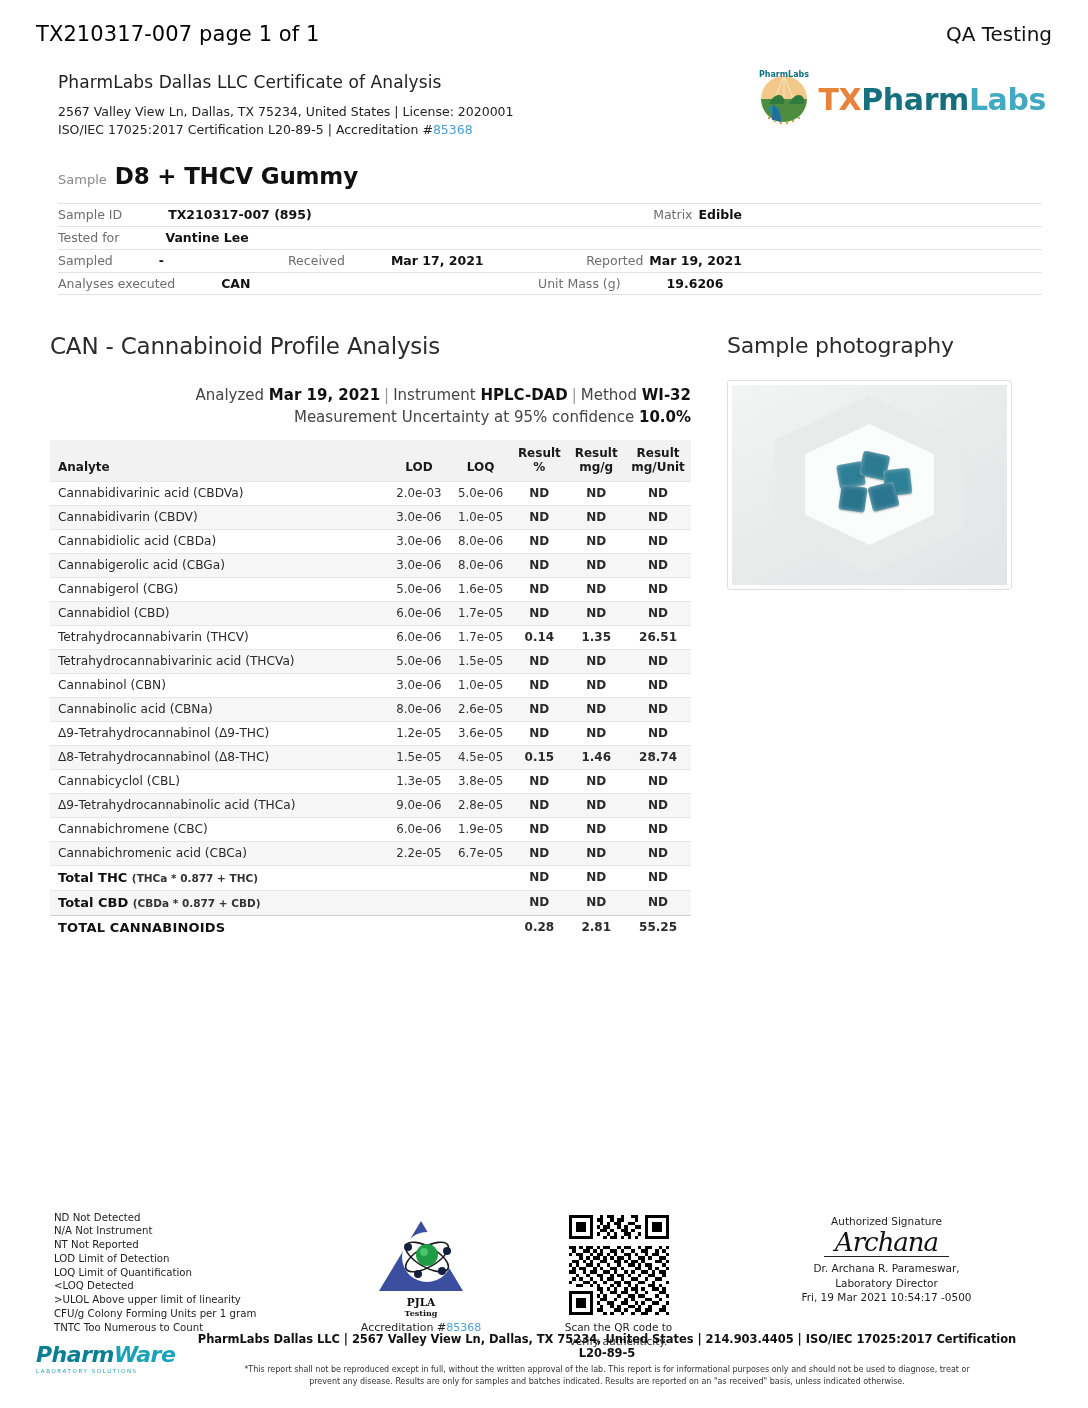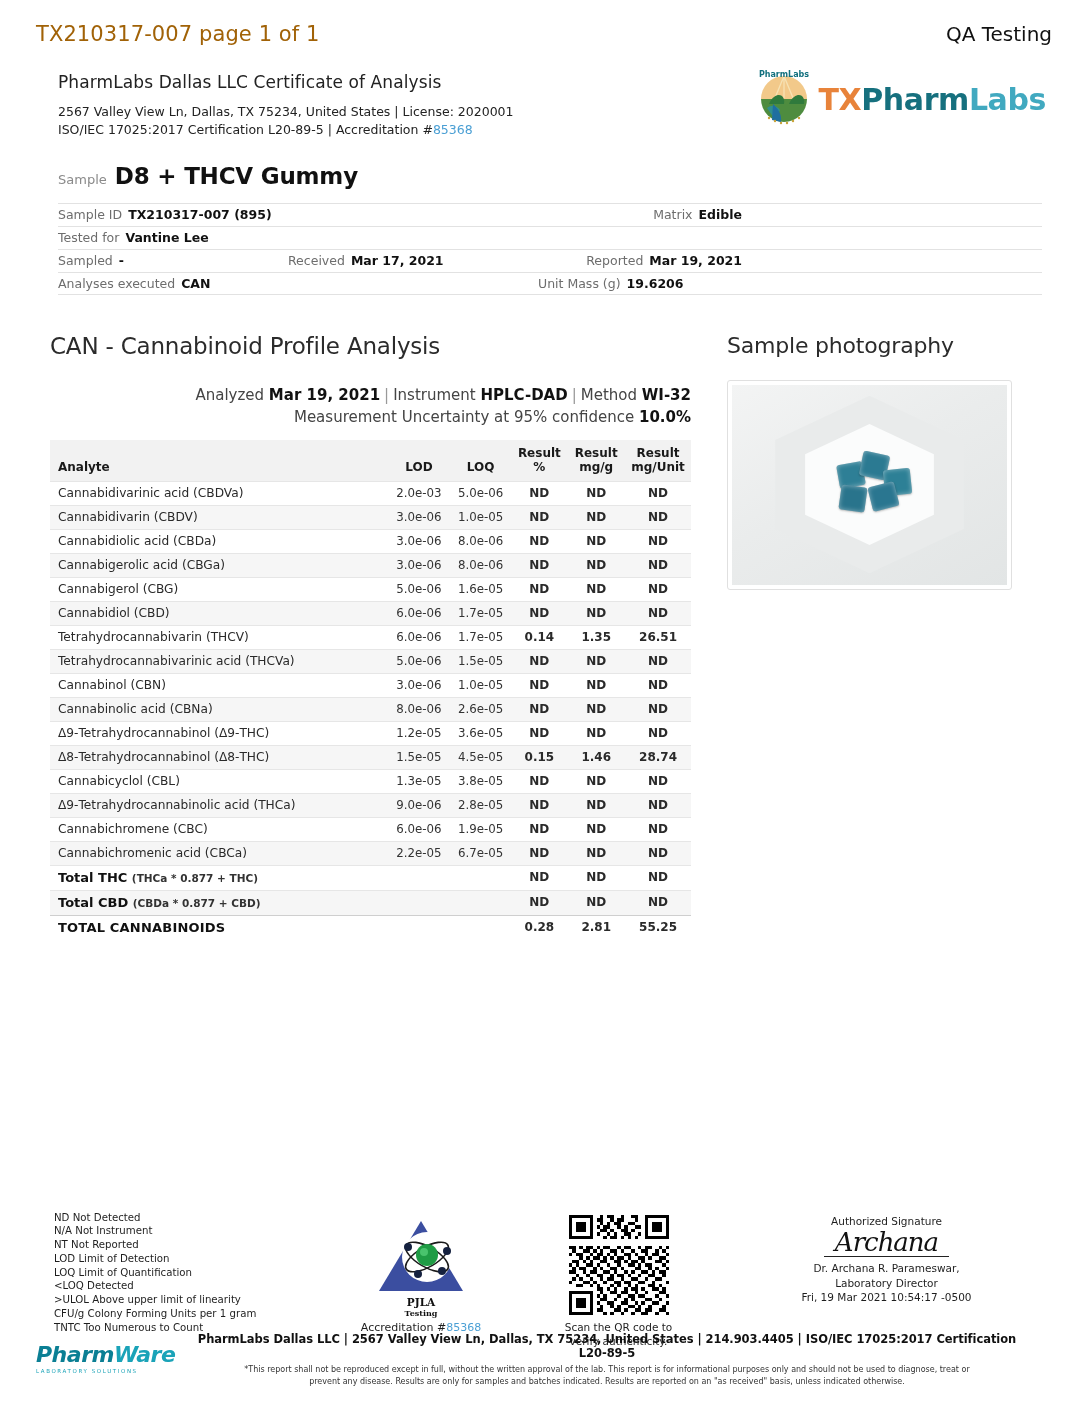--- a/index.html
+++ b/index.html
@@ -10,21 +10,21 @@
     color: #1a1a1a;
     overflow: hidden;
   }
   .page { position: relative; width: 1088px; height: 1408px; padding: 0 36px; }
 
   
   .topbar {
     display: flex; justify-content: space-between; align-items: baseline;
     padding-top: 22px;
   }
-  .doc-id { font-size: 21px; letter-spacing: .1px; color: #a16207; }
+  .doc-id { font-size: 21px; letter-spacing: .1px; color: #000000; }
   .qa-label { font-size: 20px; color: #111; }
 
   
   .head-wrap { display: flex; justify-content: space-between; align-items: flex-start; margin-top: 22px; }
   .head-left { padding-left: 22px; padding-top: 4px; }
   .coa-title { font-size: 17px; color: #222; letter-spacing: .1px; }
   .addr { font-size: 12.5px; color: #222; margin-top: 11px; line-height: 1.42; }
   .accr-num { color: #4a9fd4; }
 
   
@@ -42,21 +42,21 @@
 
   .meta { margin-top: 14px; padding-left: 22px; padding-right: 10px; }
   .meta-row {
     display: flex; align-items: center;
     border-top: 1px solid #e2e2e2;
     height: 23px; font-size: 12.5px;
   }
   .meta-row:last-child { border-bottom: 1px solid #e2e2e2; }
   .mk { color: #6d6d6d; }
   .mv { color: #111; font-weight: bold; margin-left: 6px; }
-  .cell { display: flex; align-items: baseline; }
+  .cell { display: flex; align-items: baseline; gap: 40px; }
   .c-a { width: 290px; }
   .c-b { width: 285px; }
   .c-right { margin-left: auto; display: flex; align-items: baseline; }
 
   
   .body-wrap { display: flex; margin-top: 38px; }
   .analysis { width: 655px; padding-left: 14px; }
   .sec-title { font-size: 23px; color: #2b2b2b; letter-spacing: -.2px; }
   .sec-sub { margin-top: 25px; font-size: 15px; color: #444; line-height: 1.5; text-align: right; }
   .sec-sub b { color: #111; }

